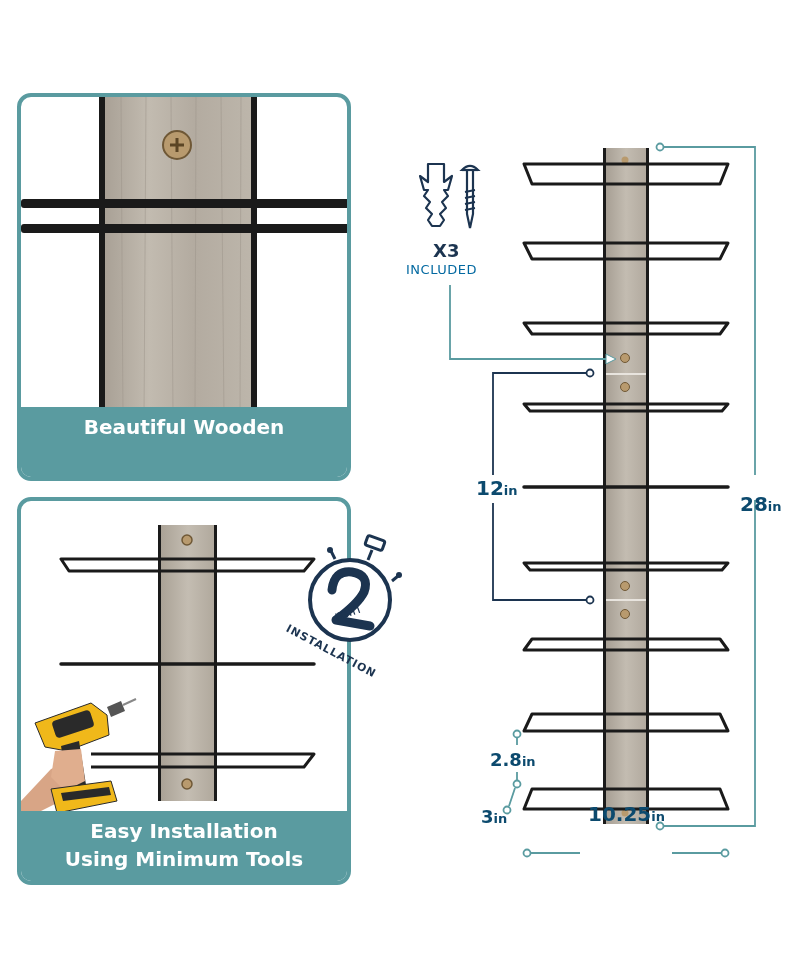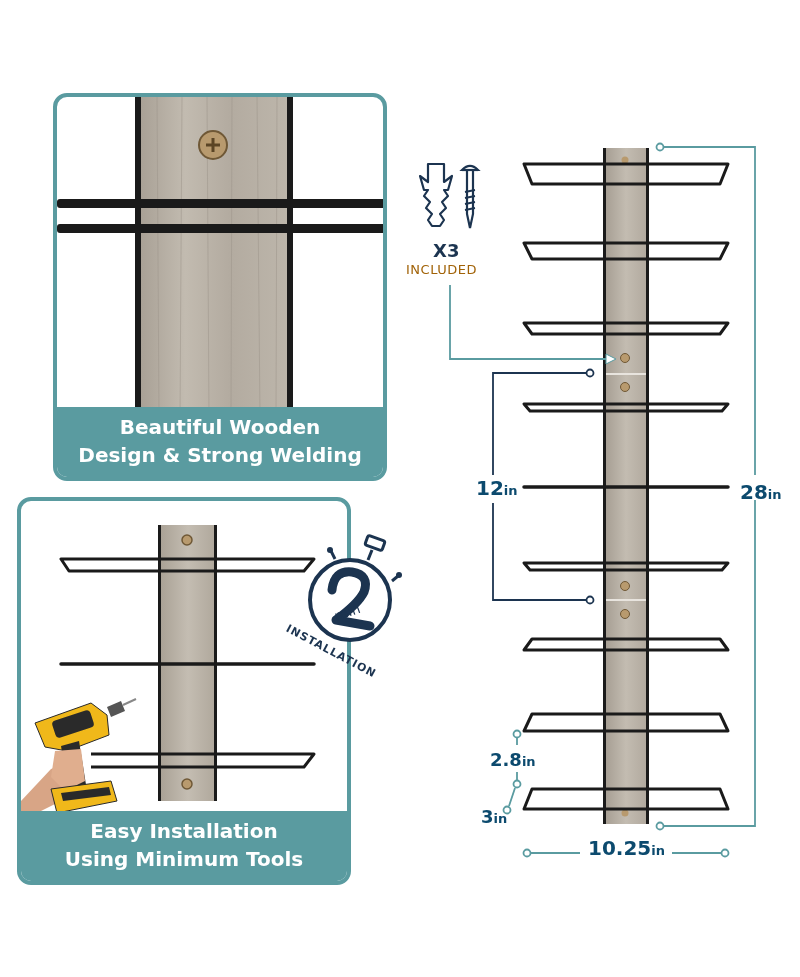--- a/index.html
+++ b/index.html
@@ -8,21 +8,21 @@
   .panel-caption { position:absolute; left:0; right:0; bottom:0; background:#5a9ba0; color:#ffffff; text-align:center; font-weight:bold; font-size:20px; line-height:28px; padding:6px 0 6px 0; }
   .panel-divider { position:absolute; left:8px; right:8px; height:1px; background:#4f8d92; }
   .abs { position:absolute; }
   .dim-label { position:absolute; color:#0c4a6e; font-weight:bold; font-family:"DejaVu Sans", sans-serif; }
   .dim-label .unit { font-size:13px; }
   svg { position:absolute; left:0; top:0; overflow:visible; }
 </style>
 </head>
 <body>
 
-<div class="panel" style="left:17px; top:93px; width:334px; height:388px;margin-left:36px;">
+<div class="panel" style="left:17px; top:93px; width:334px; height:388px;">
   <svg width="334" height="388">
     <defs>
       <linearGradient id="wood1" x1="0" x2="1" y1="0" y2="0">
         <stop offset="0" stop-color="#a9a196"></stop>
         <stop offset="0.3" stop-color="#c2bbb0"></stop>
         <stop offset="0.6" stop-color="#b3aba0"></stop>
         <stop offset="1" stop-color="#bdb6ab"></stop>
       </linearGradient>
     </defs>
 
@@ -41,21 +41,20 @@
 
     <circle cx="156" cy="48" r="14" fill="#b89a6e" stroke="#6f5836" stroke-width="2"></circle>
     <path d="M149 48 L163 48 M156 41 L156 55" stroke="#5b4525" stroke-width="3"></path>
 
     <rect x="0" y="102" width="334" height="9" rx="3" fill="#1a1a1a"></rect>
     <rect x="0" y="127" width="334" height="9" rx="3" fill="#1a1a1a"></rect>
   </svg>
   <div class="panel-divider" style="top:313px;"></div>
   <div class="panel-caption" style="height:58px;">
     <div>Beautiful Wooden</div>
-    <div>Design &amp; Strong Welding</div>
   </div>
 </div>
 
 <div class="panel" style="left:17px; top:497px; width:334px; height:388px;">
   <svg width="334" height="388">
     <defs>
       <linearGradient id="wood2" x1="0" x2="1" y1="0" y2="0">
         <stop offset="0" stop-color="#aaa296"></stop>
         <stop offset="0.5" stop-color="#c4bdb2"></stop>
         <stop offset="1" stop-color="#b0a89c"></stop>
@@ -121,21 +120,21 @@
   <svg width="100" height="80">
     <path d="M28 4 L44 4 L44 22 L52 16 L48 30 L44 30 L48 36 L42 42 L46 48 L40 54 L44 60 L40 66 L32 66 L28 60 L32 54 L26 48 L30 42 L24 36 L28 30 L24 30 L20 16 L28 22 Z" fill="none" stroke="#1c3450" stroke-width="2.2" stroke-linejoin="round"></path>
   </svg>
   <svg width="100" height="80">
     <path d="M62 10 Q70 2 78 10 Z" fill="none" stroke="#1c3450" stroke-width="2.2"></path>
     <line x1="62" y1="10" x2="78" y2="10" stroke="#1c3450" stroke-width="2.2"></line>
     <path d="M67 10 L67 54 L70 68 L73 54 L73 10" fill="none" stroke="#1c3450" stroke-width="2.2"></path>
     <path d="M65 32 L75 30 M65 38 L75 36 M65 44 L75 42 M65 50 L75 48" stroke="#1c3450" stroke-width="2"></path>
   </svg>
   <div class="abs" style="left:33px; top:80px; font-size:18px; font-weight:bold; color:#1c3450;">X3</div>
-  <div class="abs" style="left:6px; top:102px; font-size:13px; color:#a16207; letter-spacing:0.5px;">INCLUDED</div>
+  <div class="abs" style="left:6px; top:102px; font-size:13px; color:#0369a1; letter-spacing:0.5px;">INCLUDED</div>
 </div>
 
 <div class="abs" style="left:0; top:0; width:800px; height:977px;">
   <svg width="800" height="977">
     <defs>
       <linearGradient id="wood3" x1="0" x2="1" y1="0" y2="0">
         <stop offset="0" stop-color="#a79f94"></stop>
         <stop offset="0.5" stop-color="#c3bcb1"></stop>
         <stop offset="1" stop-color="#b2aa9f"></stop>
       </linearGradient>
@@ -196,28 +195,28 @@
     </g>
 
     <g stroke="#5a9ba0" stroke-width="1.8" fill="#ffffff">
       <circle cx="527" cy="853" r="3.5"></circle>
       <line x1="531" y1="853" x2="580" y2="853"></line>
       <line x1="672" y1="853" x2="722" y2="853"></line>
       <circle cx="725" cy="853" r="3.5"></circle>
     </g>
   </svg>
 
-  <div class="dim-label" style="left:740px; top:480px; font-size:20px;">
+  <div class="dim-label" style="left:740px; top:492px; font-size:20px;">
     <span>28</span><span class="unit">in</span>
   </div>
   <div class="dim-label" style="left:476px; top:476px; font-size:20px;">
     <span>12</span><span class="unit">in</span>
   </div>
   <div class="dim-label" style="left:490px; top:749px; font-size:18px;">
     <span>2.8</span><span class="unit">in</span>
   </div>
   <div class="dim-label" style="left:481px; top:806px; font-size:18px;">
     <span>3</span><span class="unit">in</span>
   </div>
-  <div class="dim-label" style="left:588px; top:836px; font-size:20px;">
+  <div class="dim-label" style="left:588px; top:802px; font-size:20px;">
     <span>10.25</span><span class="unit">in</span>
   </div>
 </div>
 
 </body></html>

